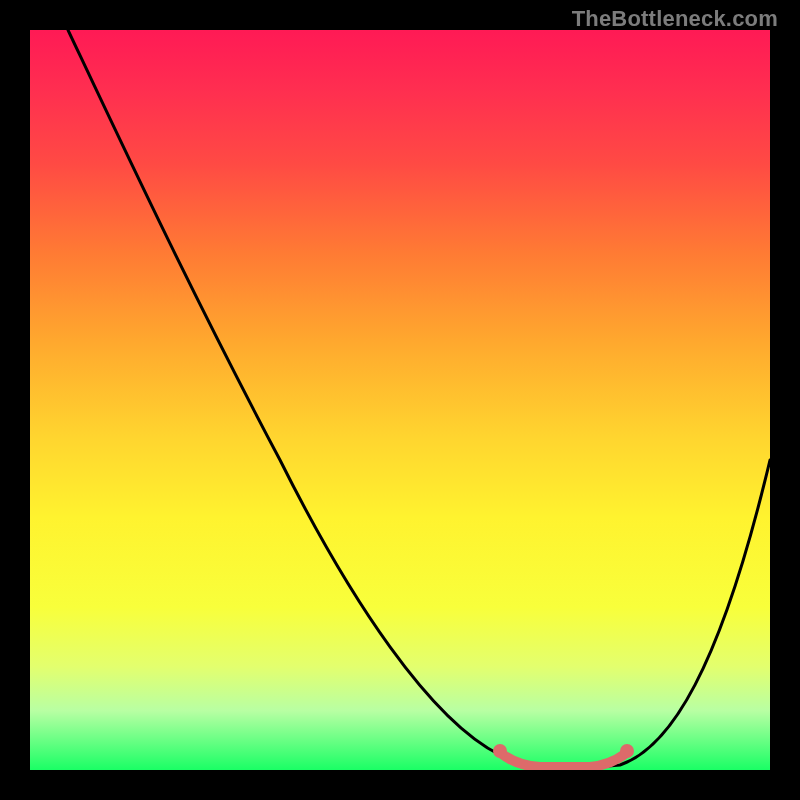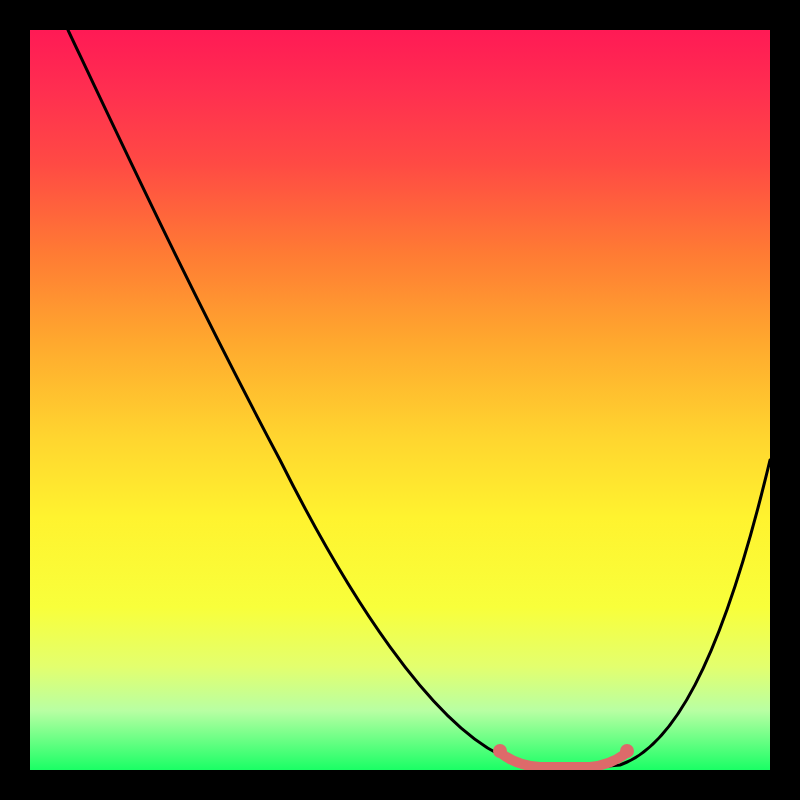--- a/index.html
+++ b/index.html
@@ -69,20 +69,21 @@
     fill: none;
     stroke: #dd6a6a;
     stroke-width: 10;
     stroke-linecap: round;
   }
 </style>
 </head>
 <body>
 
 <div class="frame">
+  <div class="attribution">TheBottleneck.com</div>
 
   <div class="plot-area">
     <div class="gradient"></div>
 
     <svg class="curve" viewBox="0 0 740 740" preserveAspectRatio="none">
 
       <path class="line" d="M 38 0
                C 90 110, 160 260, 250 430
                C 320 570, 400 690, 470 725
                C 500 740, 540 740, 590 735

